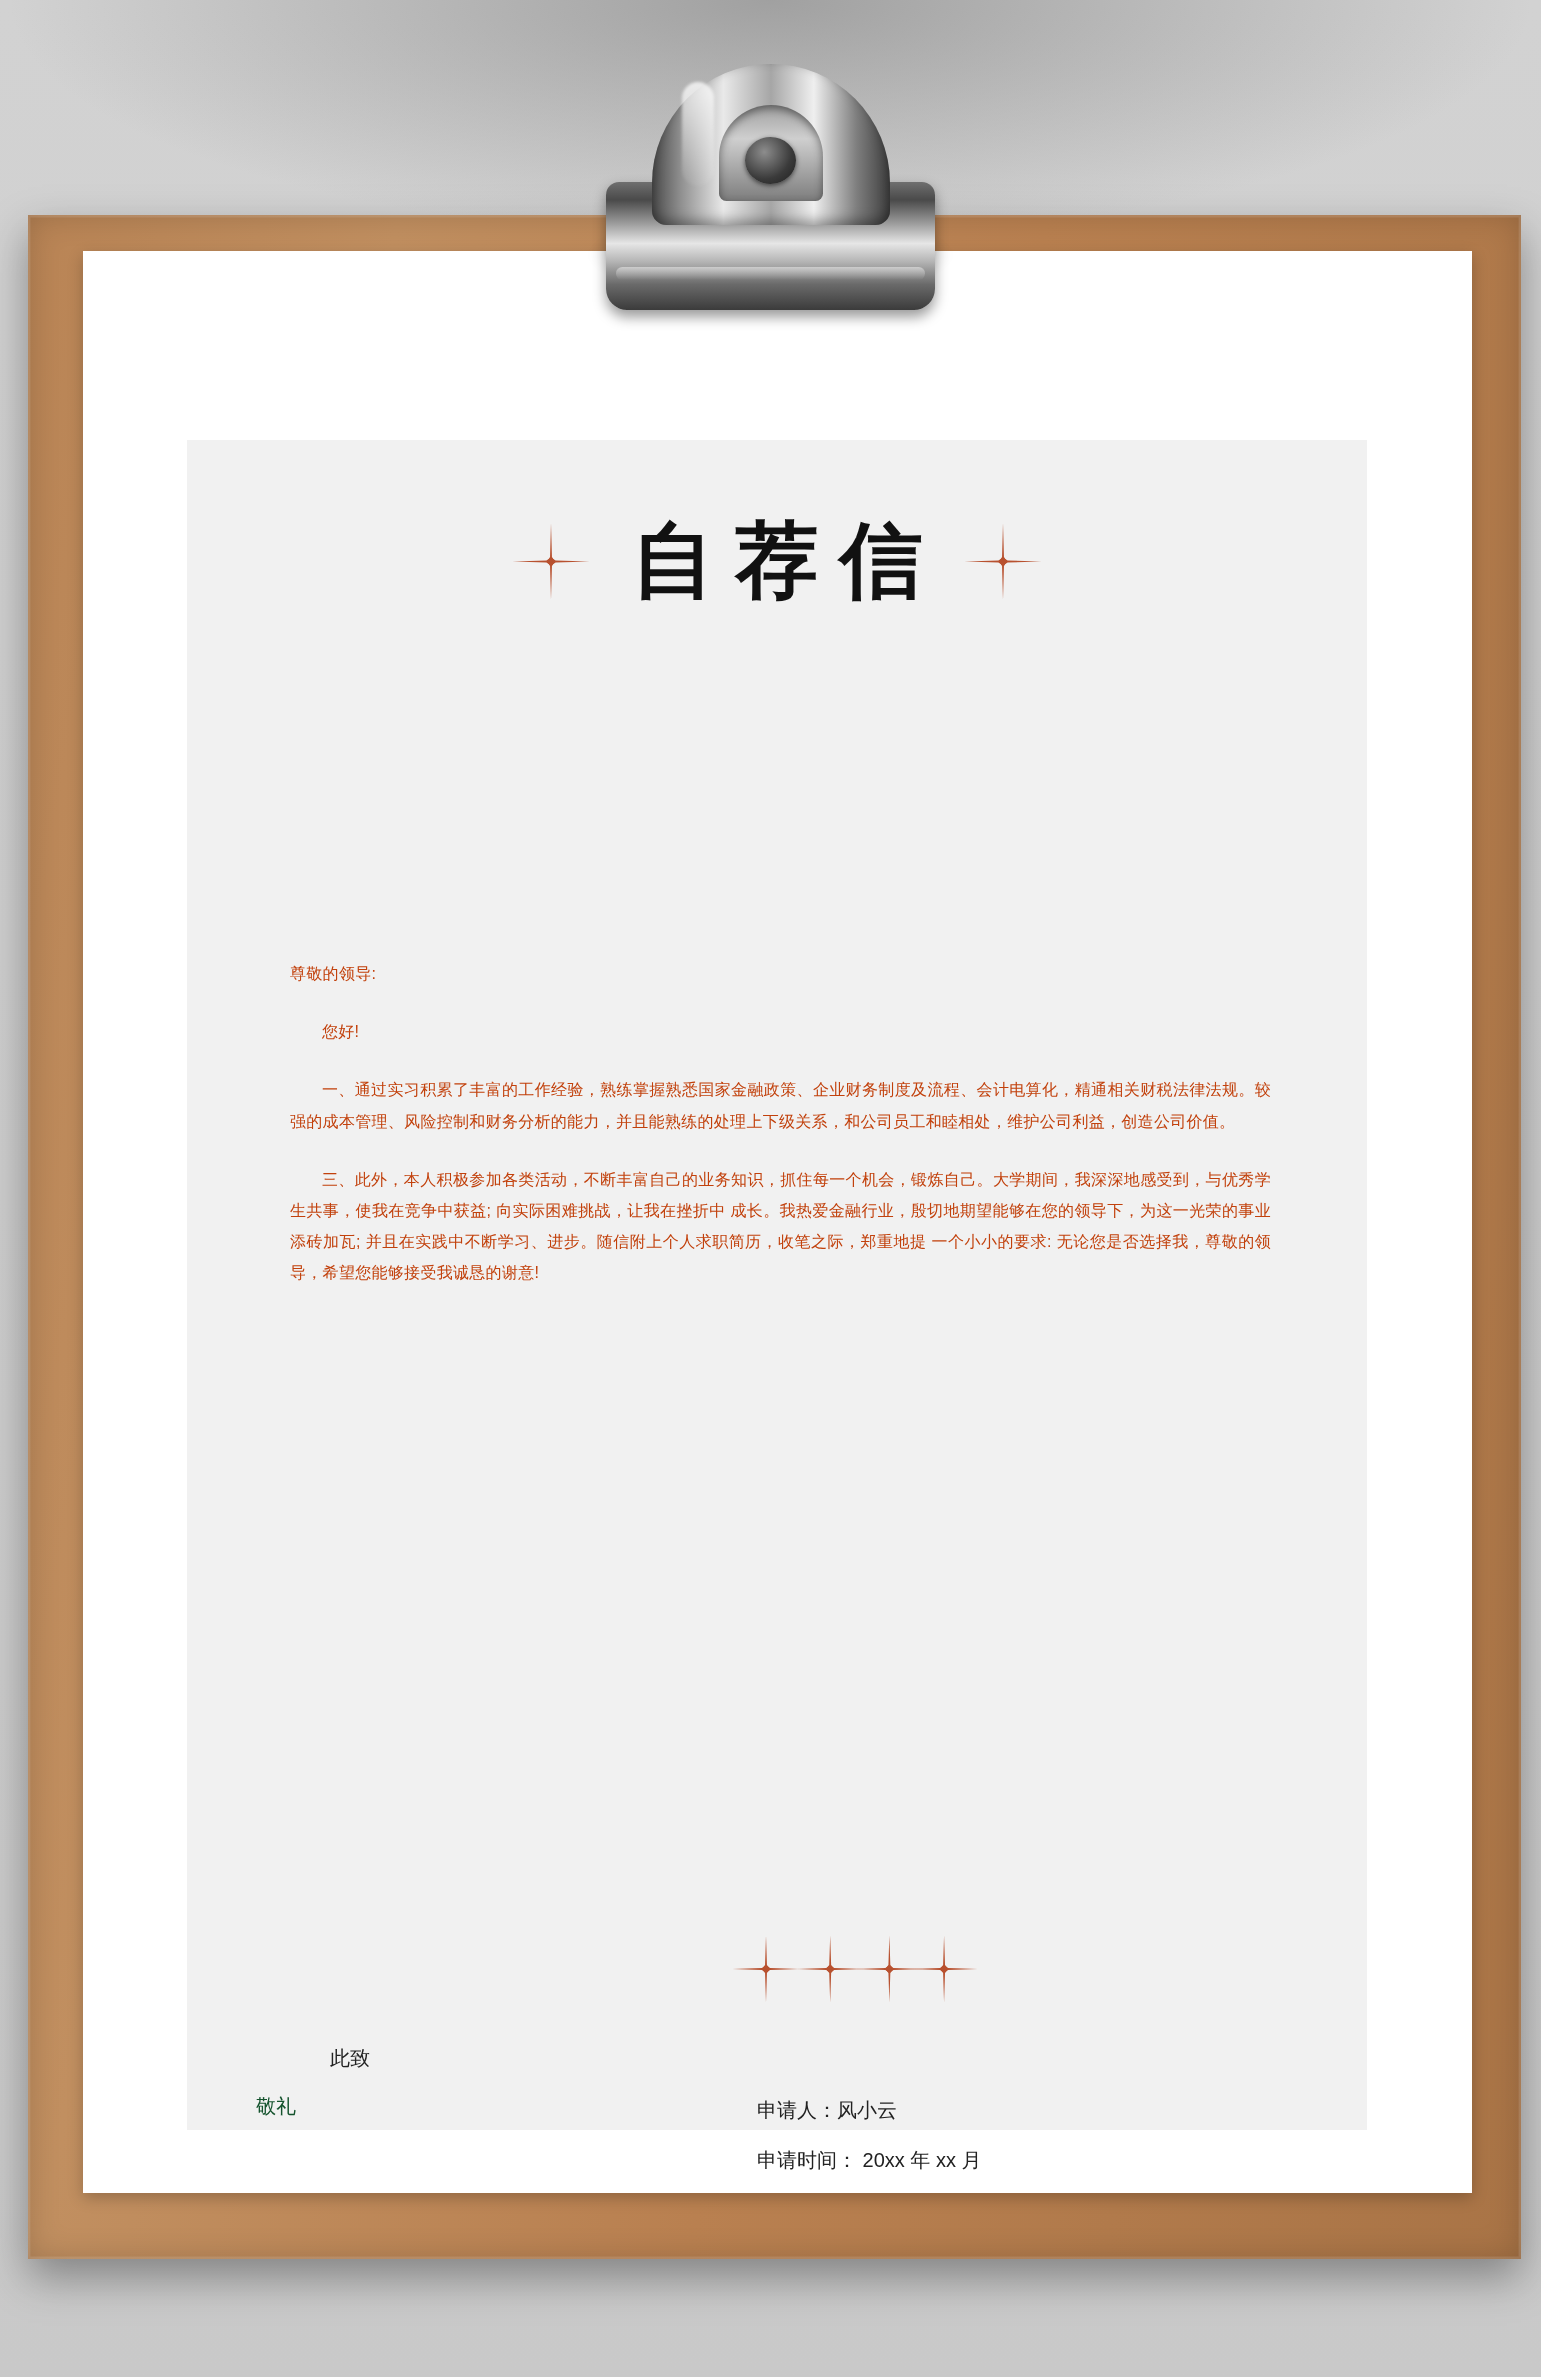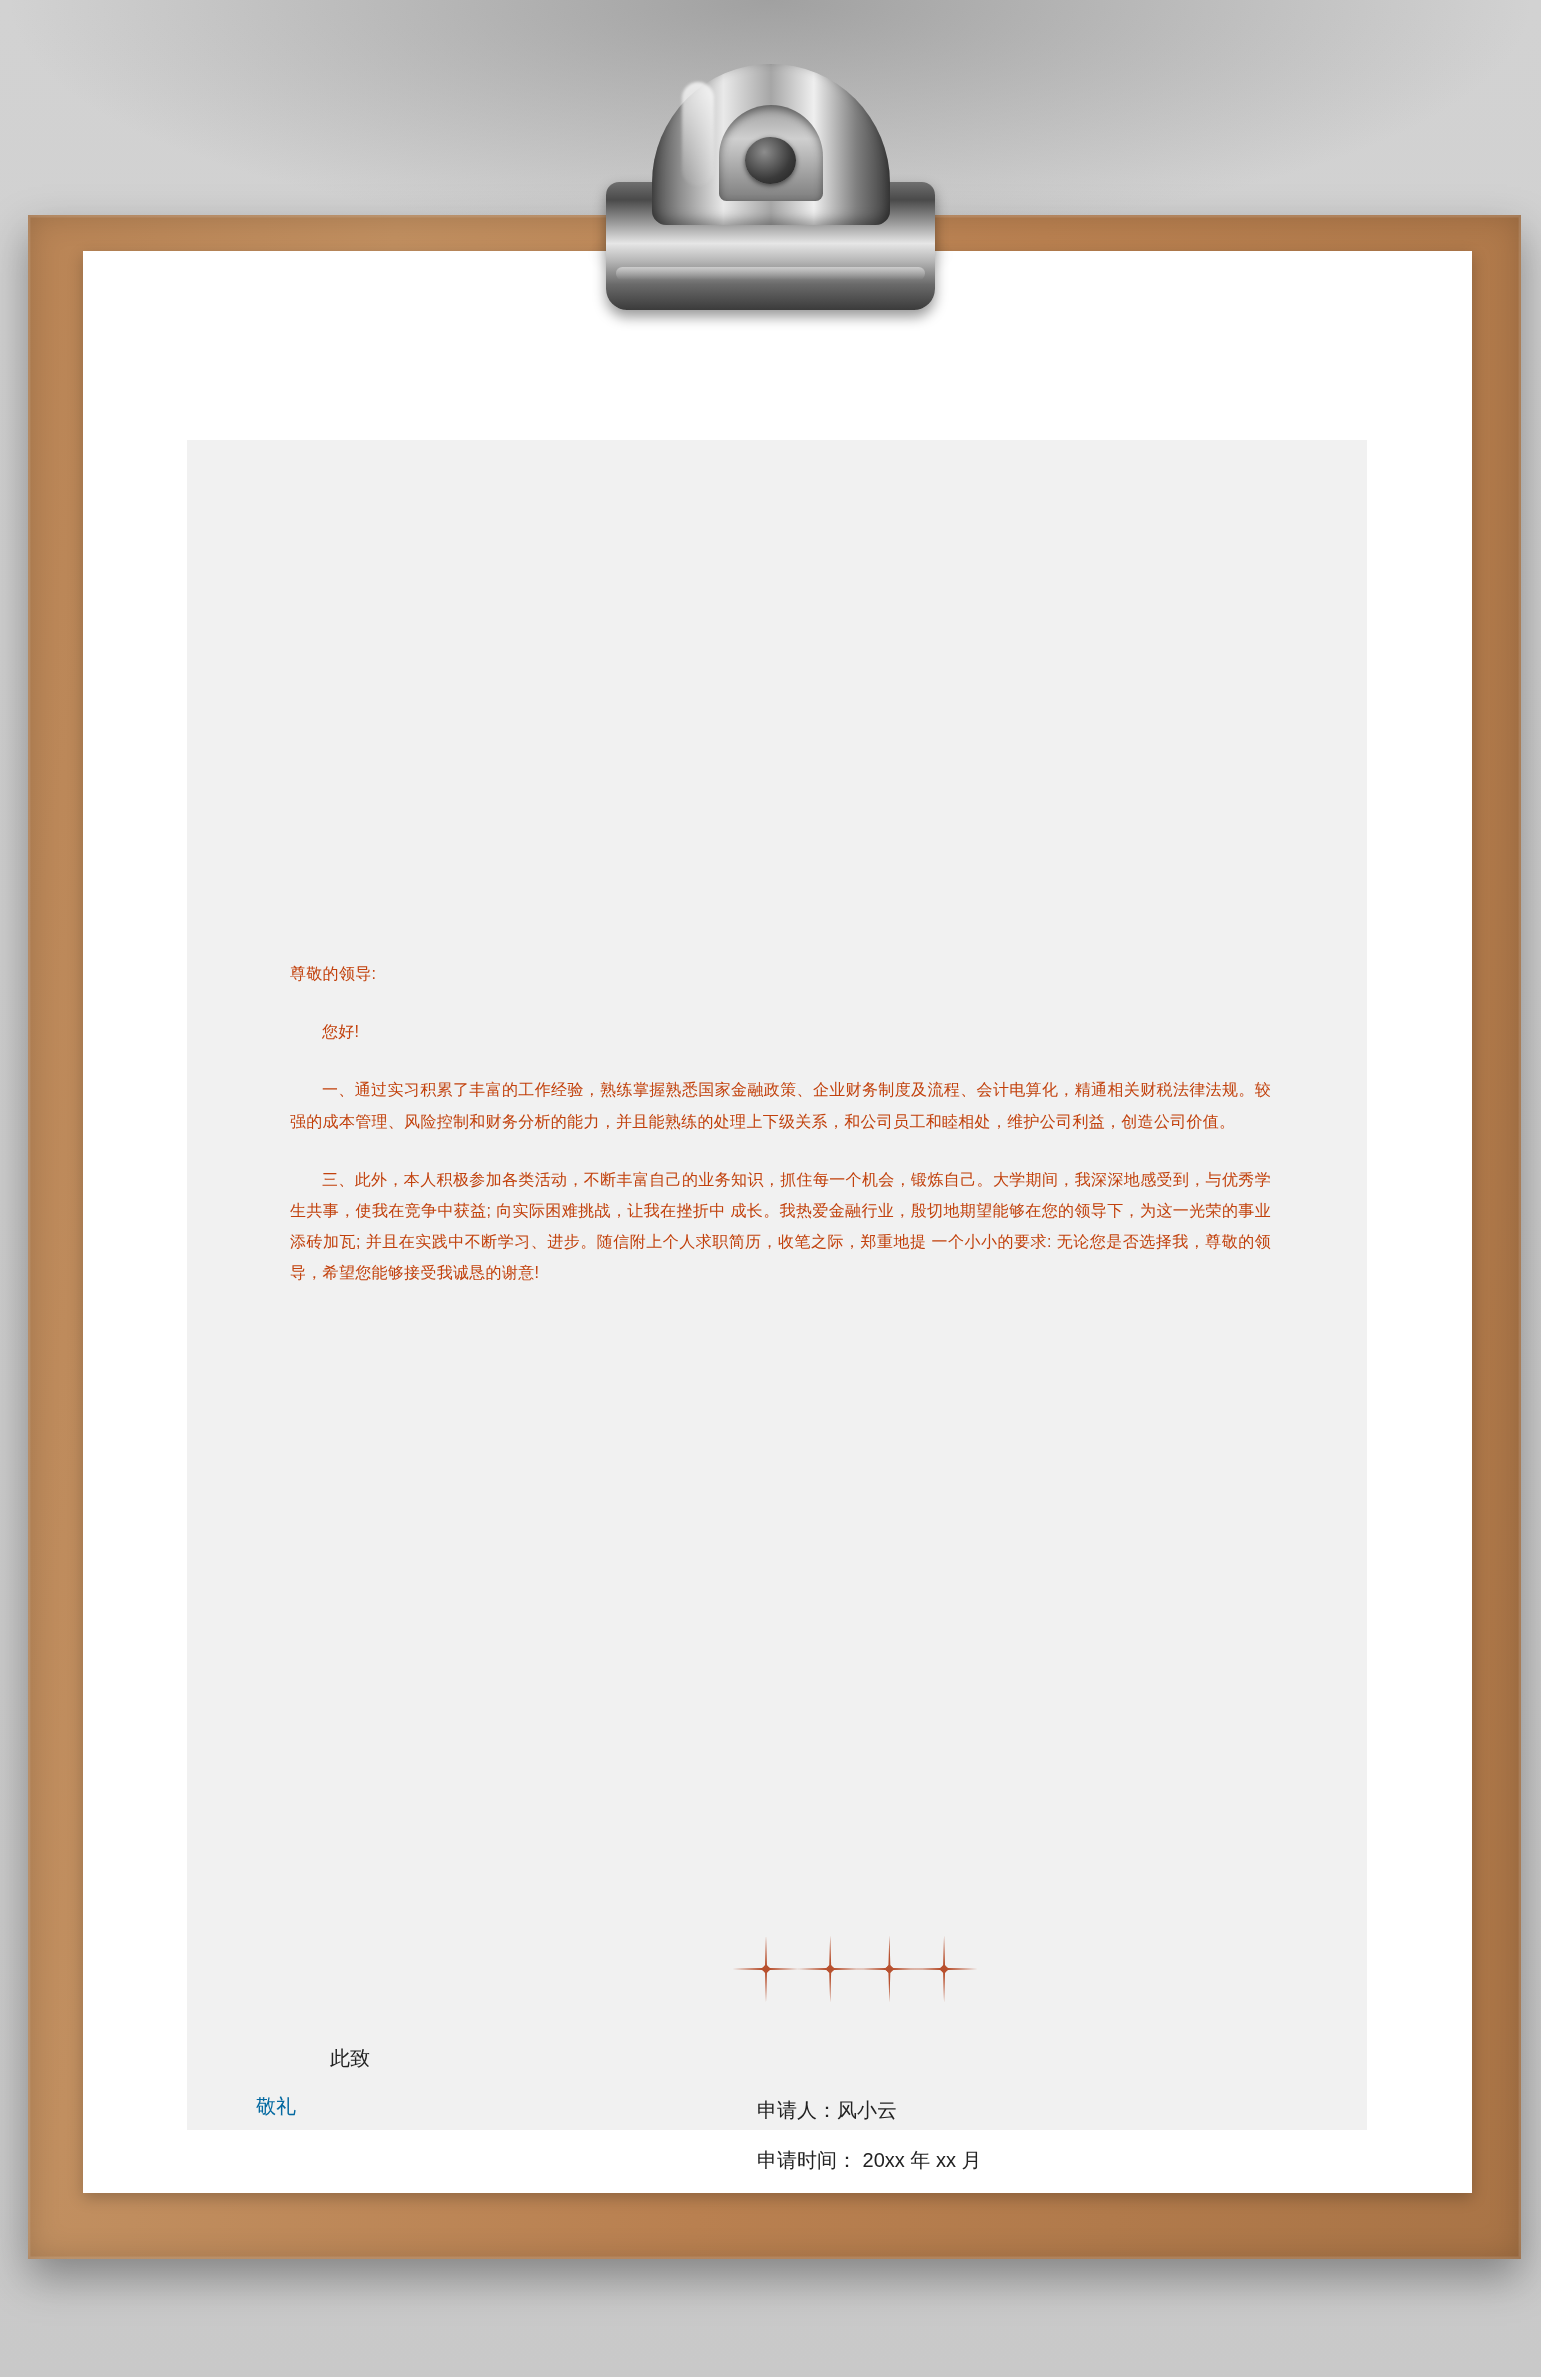--- a/index.html
+++ b/index.html
@@ -210,21 +210,21 @@
     width: 321px;
     font-size: 20px;
     color: #222;
     text-indent: 2em;
   }
   .closing-2 {
     position: absolute;
     left: 69px;
     top: 1653px;
     font-size: 20px;
-    color: #0369a1;
+    color: #14532d;
   }
   .sign-block {
     position: absolute;
     left: 570px;
     top: 1645px;
     font-size: 20px;
     color: #222;
     line-height: 2.5;
   }
 
@@ -246,20 +246,25 @@
 <div class="desk"></div>
 <div class="desk-shadow"></div>
 
 <div class="clipboard">
   <div class="clipboard-inner-edge"></div>
 
   <div class="paper">
     <div class="paper-inner">
       <div class="wrap-inner-pos">
 
+        <div class="title-row">
+          <span class="spark spark-big"></span>
+          <span class="title-text">自荐信</span>
+          <span class="spark spark-big"></span>
+        </div>
 
         <div class="letter">
           <p class="tight">尊敬的领导:</p>
           <p class="indent tight">您好!</p>
           <p class="indent">一、通过实习积累了丰富的工作经验，熟练掌握熟悉国家金融政策、企业财务制度及流程、会计电算化，精通相关财税法律法规。较强的成本管理、风险控制和财务分析的能力，并且能熟练的处理上下级关系，和公司员工和睦相处，维护公司利益，创造公司价值。</p>
           <p class="indent no-gap">三、此外，本人积极参加各类活动，不断丰富自己的业务知识，抓住每一个机会，锻炼自己。大学期间，我深深地感受到，与优秀学生共事，使我在竞争中获益; 向实际困难挑战，让我在挫折中 成长。我热爱金融行业，殷切地期望能够在您的领导下，为这一光荣的事业 添砖加瓦; 并且在实践中不断学习、进步。随信附上个人求职简历，收笔之际，郑重地提 一个小小的要求: 无论您是否选择我，尊敬的领导，希望您能够接受我诚恳的谢意!</p>
         </div>
 
         <div class="closing-1">此致</div>
         <div class="closing-2">敬礼</div>

